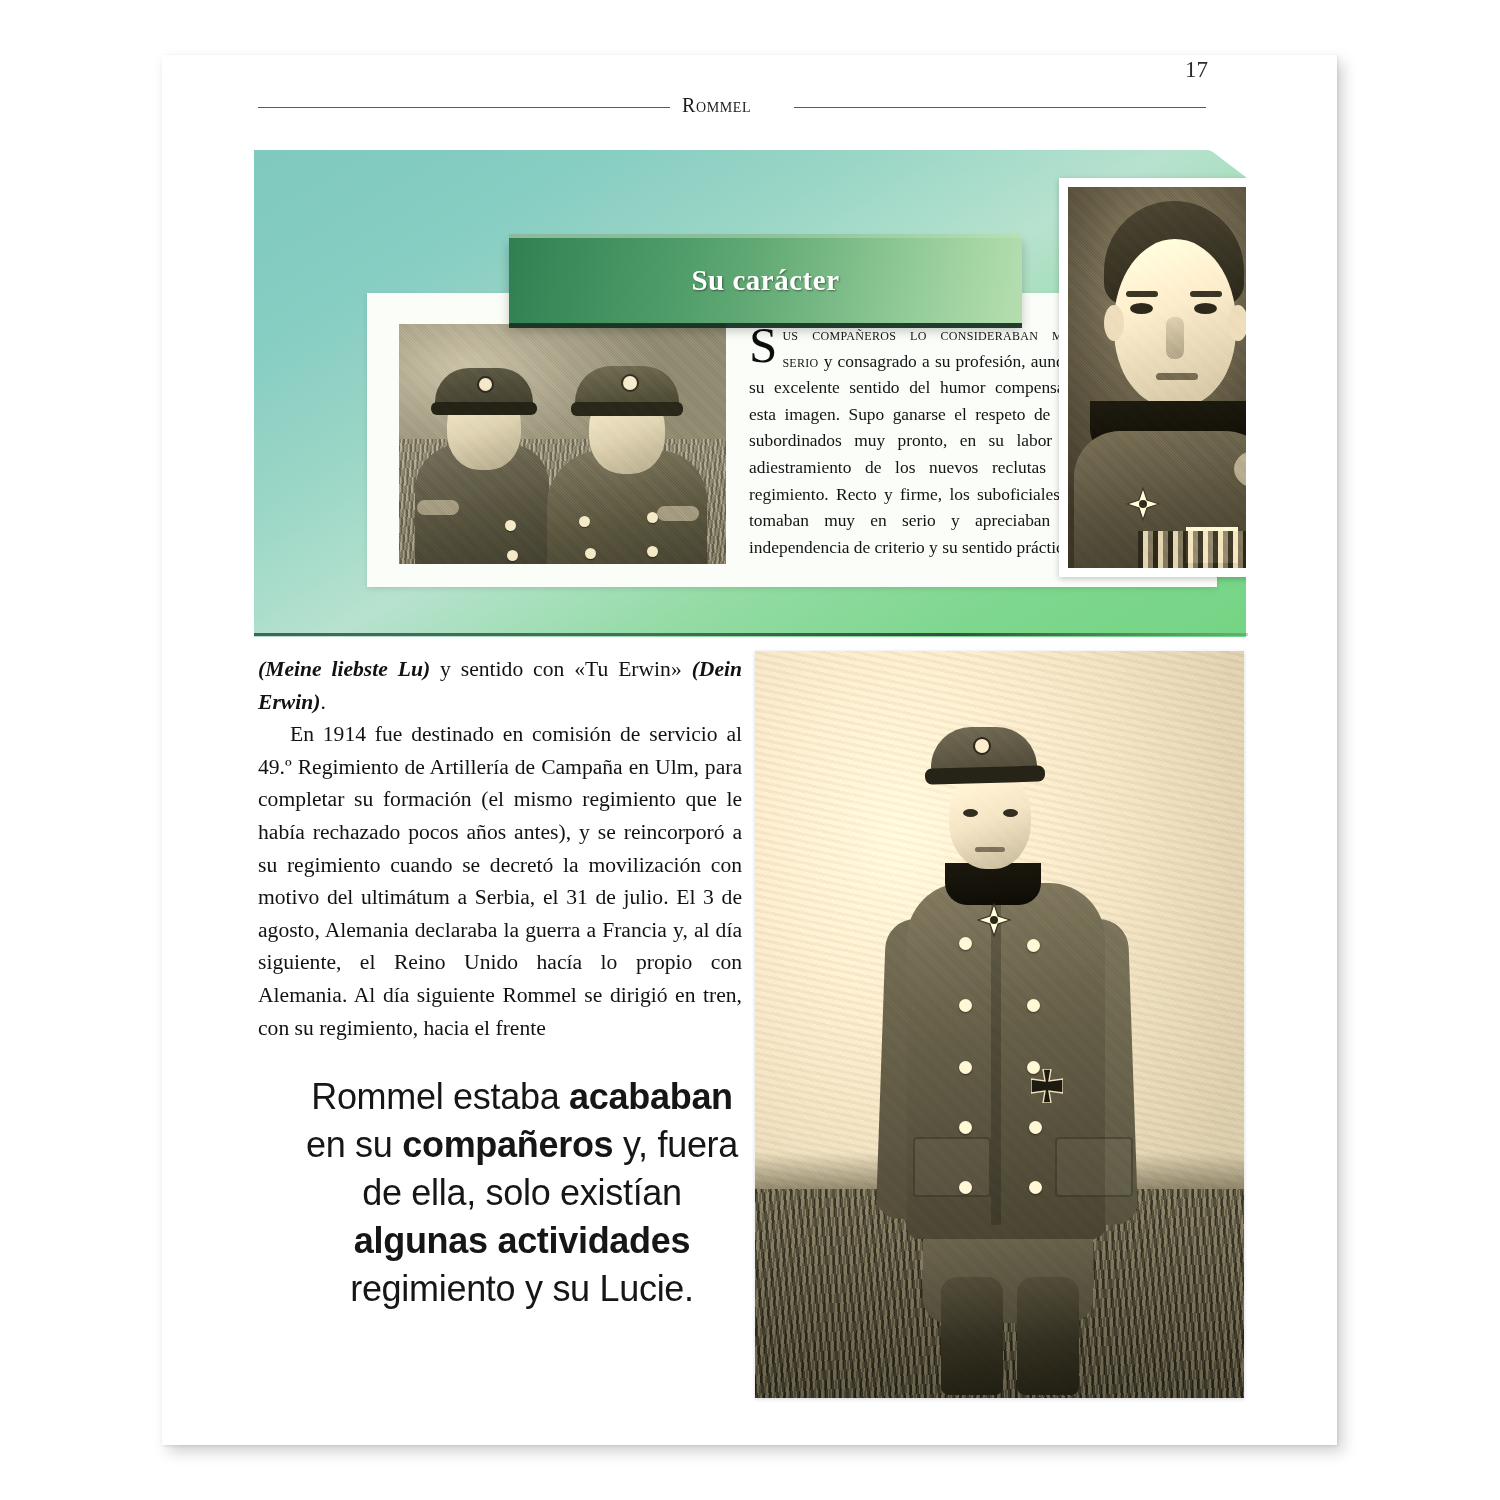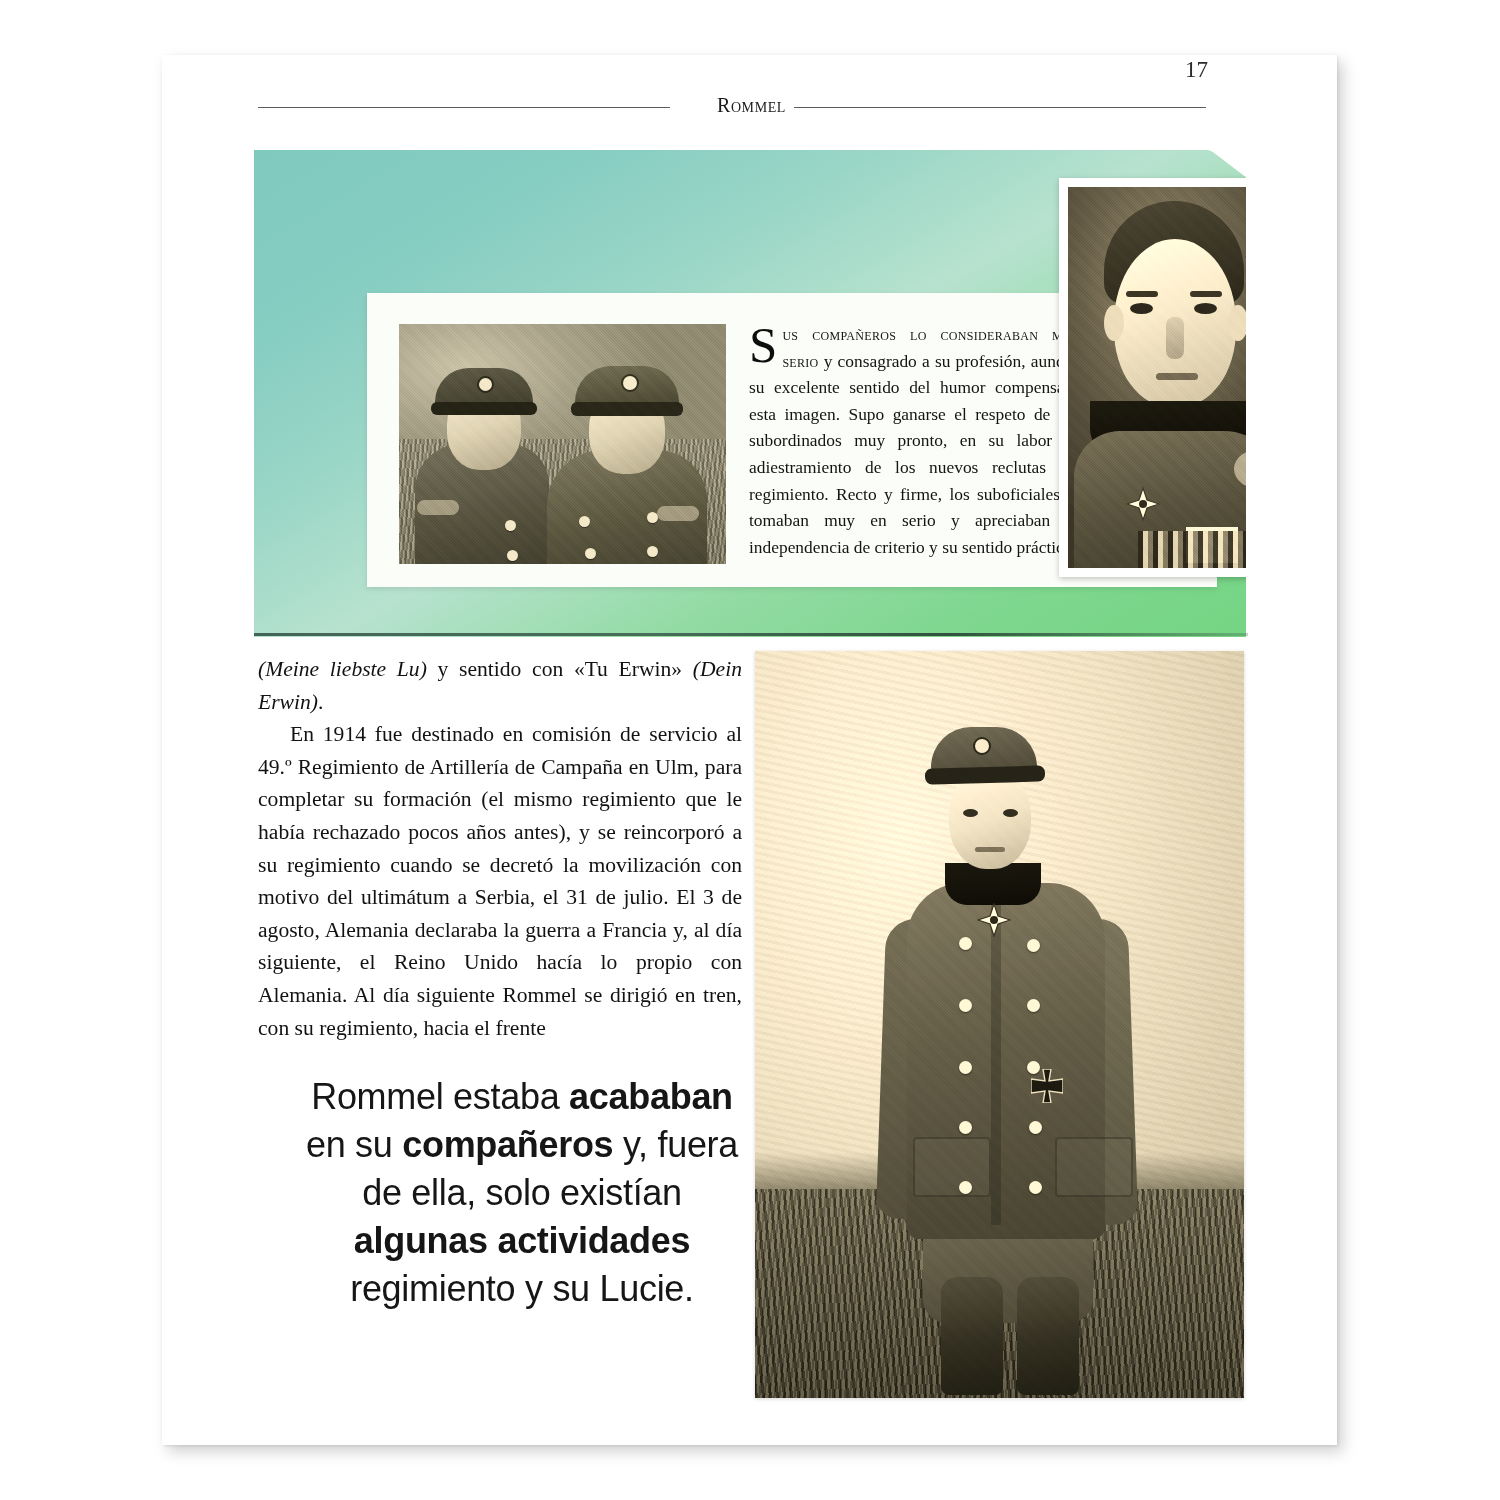--- a/index.html
+++ b/index.html
@@ -37,21 +37,21 @@
     height: 1px;
     background: #5b5b5b;
   }
   .rule.left  { left: 0px;   width: 412px; }
   .rule.right { left: 536px; width: 412px; }
   #head-title {
     position: absolute;
     left: 424px;
     top: 4px;
     width: 104px;
-    text-align: right;
+    text-align: left;
     font-family: "Liberation Serif", serif;
     font-variant: small-caps;
     font-size: 20px;
     letter-spacing: 0.6px;
     color: #1b1b1b;
   }
   #page-number {
     position: absolute;
     left: 1000px;
     top: 2px;
@@ -370,21 +370,21 @@
     font-family: "Liberation Serif", serif;
     font-size: 21.6px;
     line-height: 32.6px;
     color: #121212;
     text-align: justify;
     text-justify: inter-word;
   }
   #body-column p { margin: 0; }
   #body-p1 { text-indent: 0; }
   #body-p2 { text-indent: 32px; }
-  .ital { font-style: italic; }
+  .ital { font-style: italic; font-weight: bold; }
 
   
   #pull-quote {
     position: absolute;
     left: 130px;
     top: 1018px;
     width: 460px;
     font-family: "Liberation Sans", sans-serif;
     font-size: 36px;
     line-height: 48px;
@@ -564,20 +564,24 @@
 
         <div class="gp-grain"></div>
       </div>
 
       <div id="sidebar-text">
         <span id="drop-cap">S</span><span class="smallcaps">us compañeros lo consideraban muy serio</span><span> y consagrado a su profesión, aunque su excelente sentido del humor compensaba esta imagen. Supo ganarse el respeto de sus subordinados muy pronto, en su labor de adiestramiento de los nuevos reclutas del regimiento. Recto y firme, los suboficiales lo tomaban muy en serio y apreciaban su independencia de criterio y su sentido práctico.</span>
       </div>
 
     </div>
 
+    <div id="title-banner">
+      <div id="title-banner-top-highlight"></div>
+      <div id="banner-title">Su carácter</div>
+    </div>
 
     <div id="portrait-head">
       <div id="portrait-head-img">
         <div class="ph-bg"></div>
         <div class="ph-hair"></div>
         <div class="ph-face"></div>
         <div class="ph-ear" style="left:36px;"></div>
         <div class="ph-ear" style="left:160px;"></div>
         <div class="ph-brow" style="left:58px;"></div>
         <div class="ph-brow" style="left:122px;"></div>

